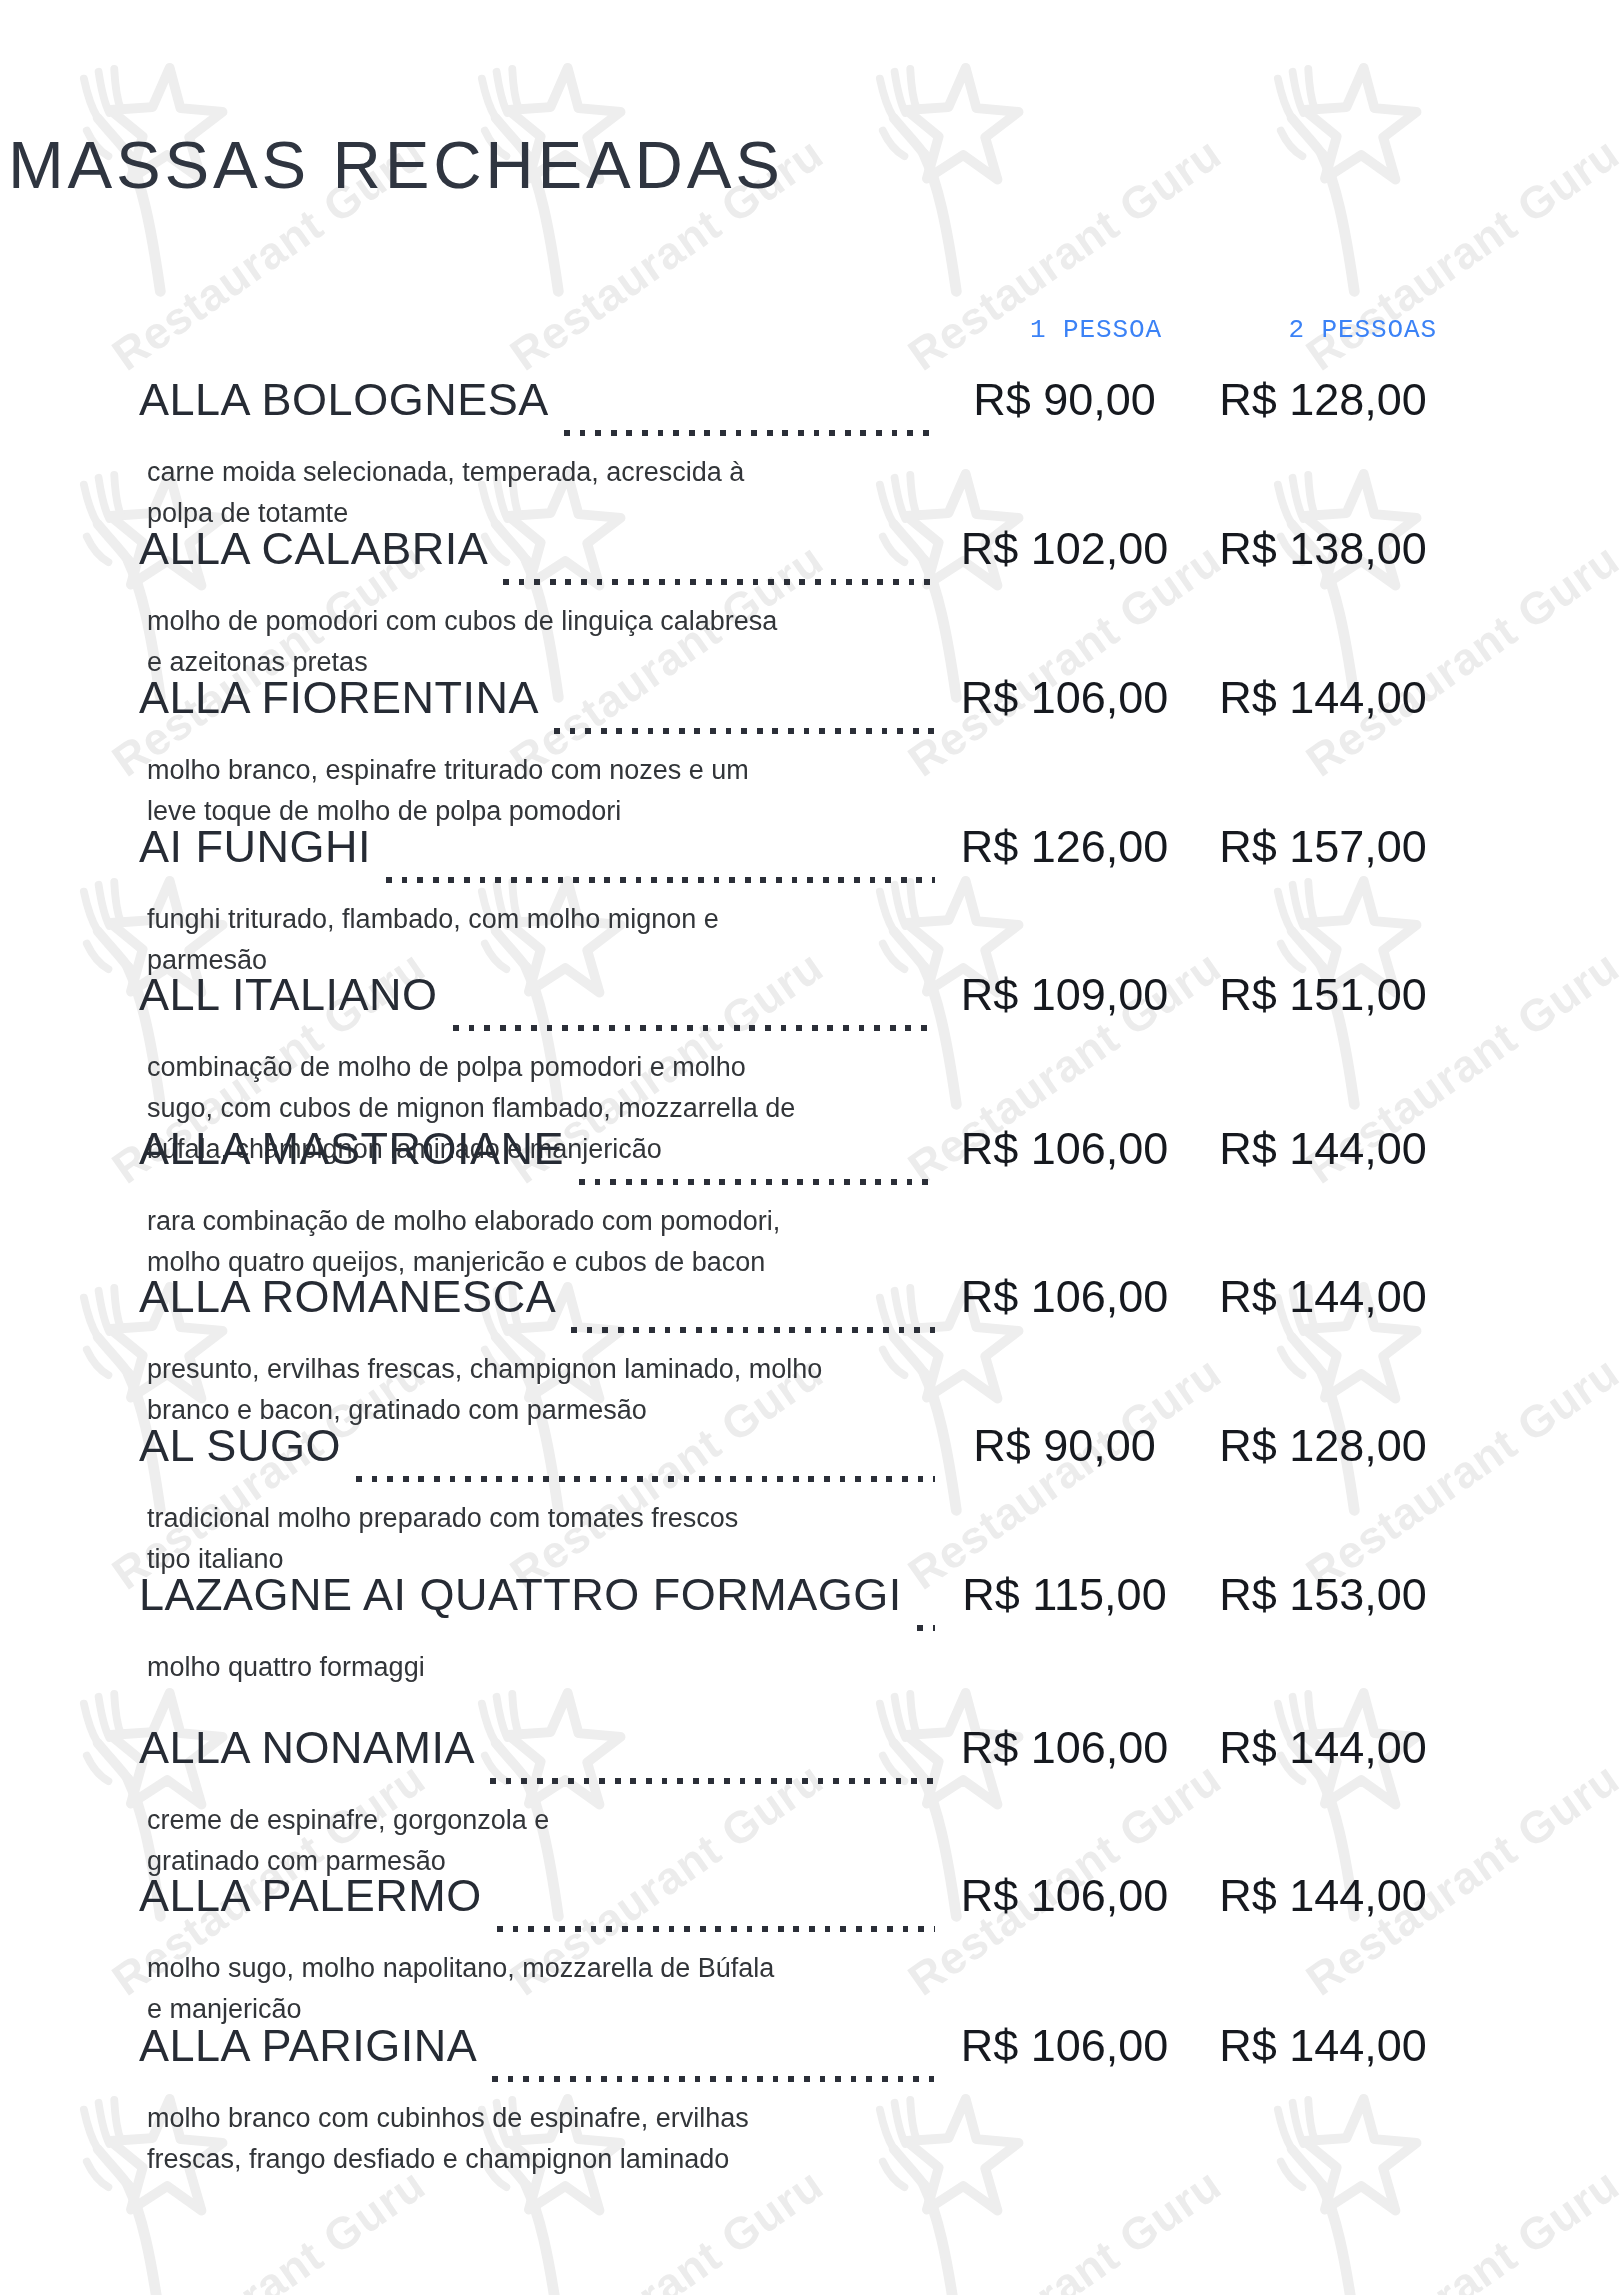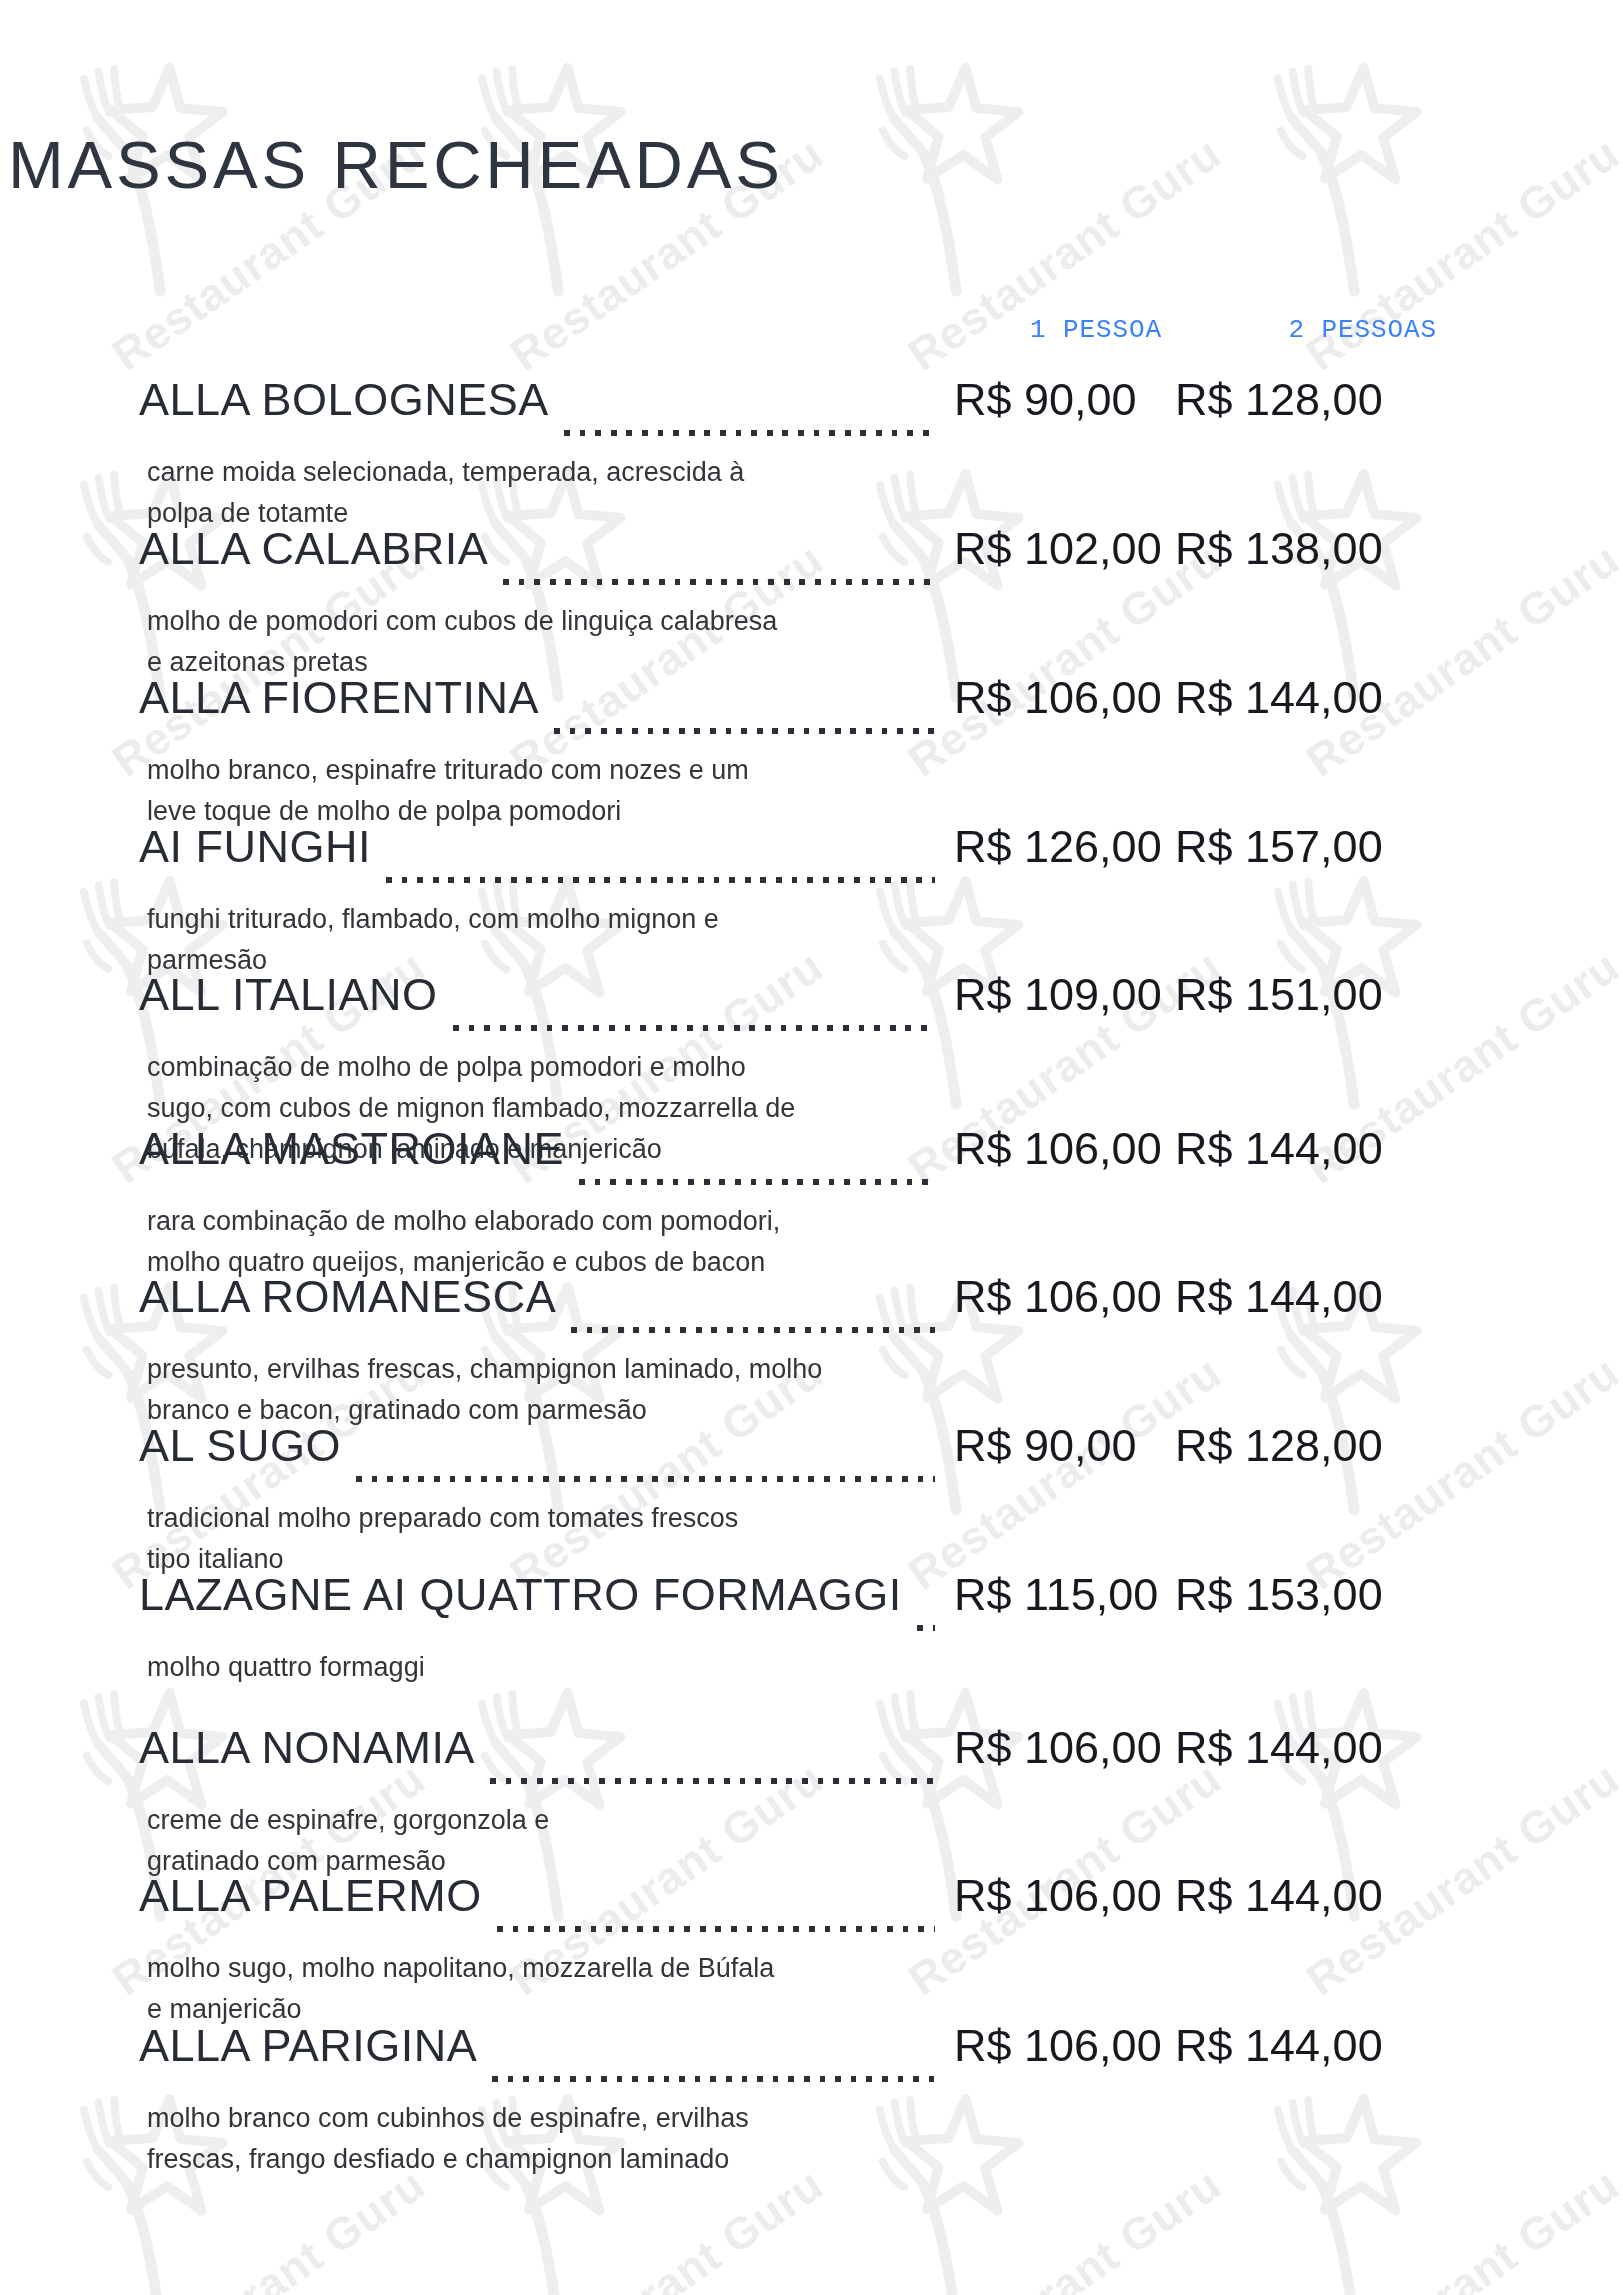--- a/index.html
+++ b/index.html
@@ -38,21 +38,21 @@
     font-size:45px;line-height:45px;color:#262b34;
     letter-spacing:0.5px;white-space:nowrap;
   }
   .leader{
     flex:1;height:5.7px;align-self:flex-end;
     margin:0 19px -14px 15px;
     background:repeating-linear-gradient(90deg,#2b2f38 0 5.7px,transparent 5.7px 15.6px);
   }
   .price{
     font-size:45px;line-height:45px;color:#16191f;
-    white-space:nowrap;flex:none;text-align:left;
+    white-space:nowrap;flex:none;text-align:center;
   }
   .p1{width:221px}
   .p2{width:296px}
   .desc{
     margin-top:30px;font-size:27px;line-height:41px;
     color:#323539;white-space:pre-line;max-width:990px;margin-left:8px;
   }
 </style>
 </head>
 <body>

